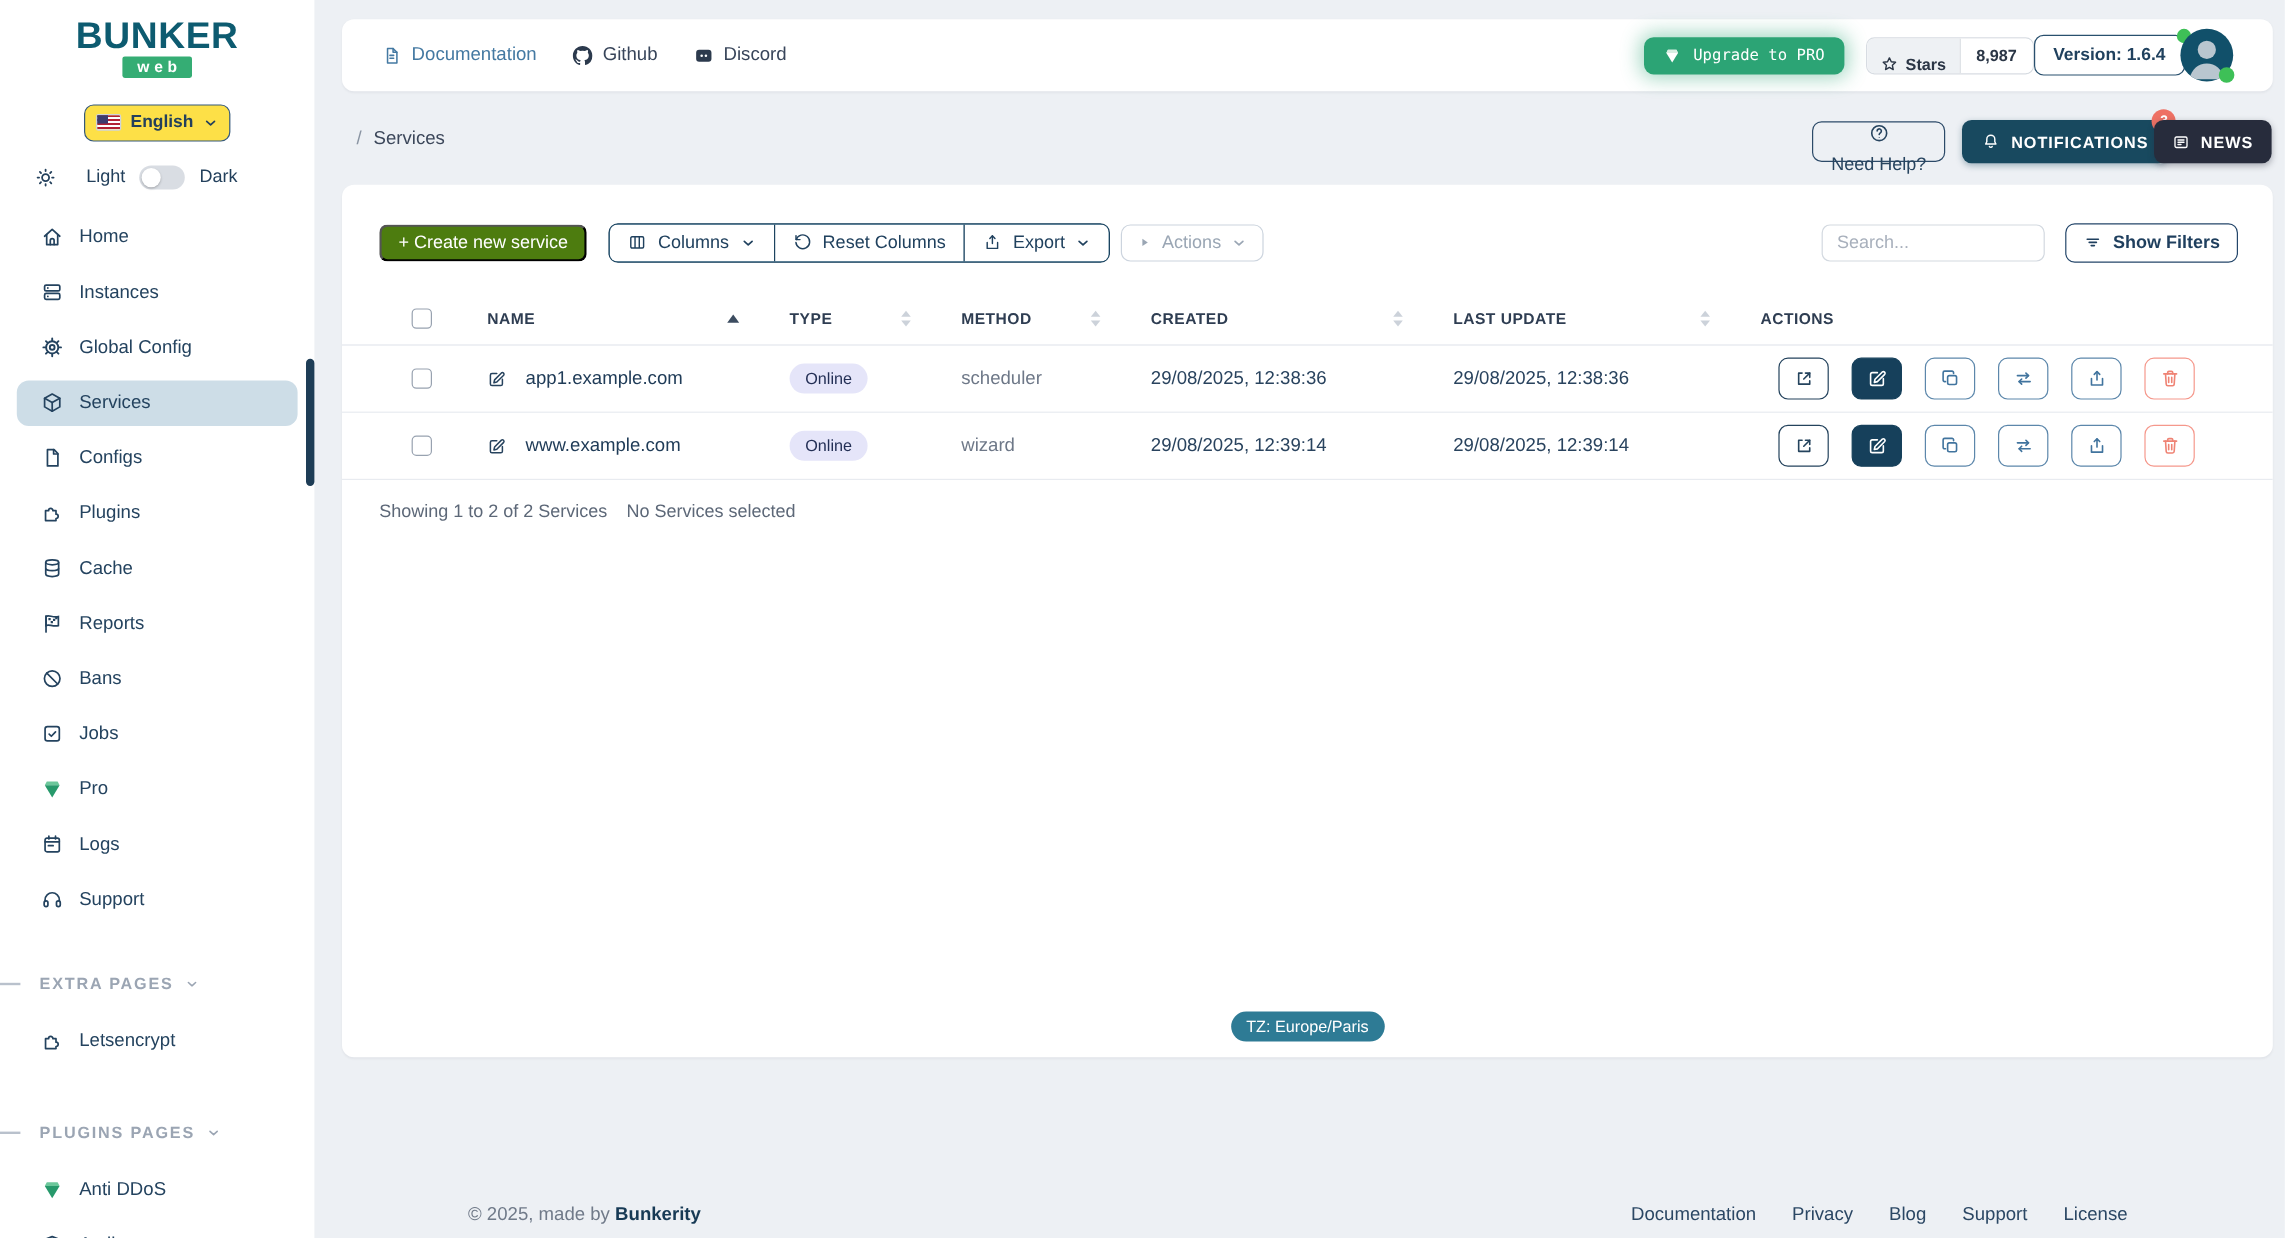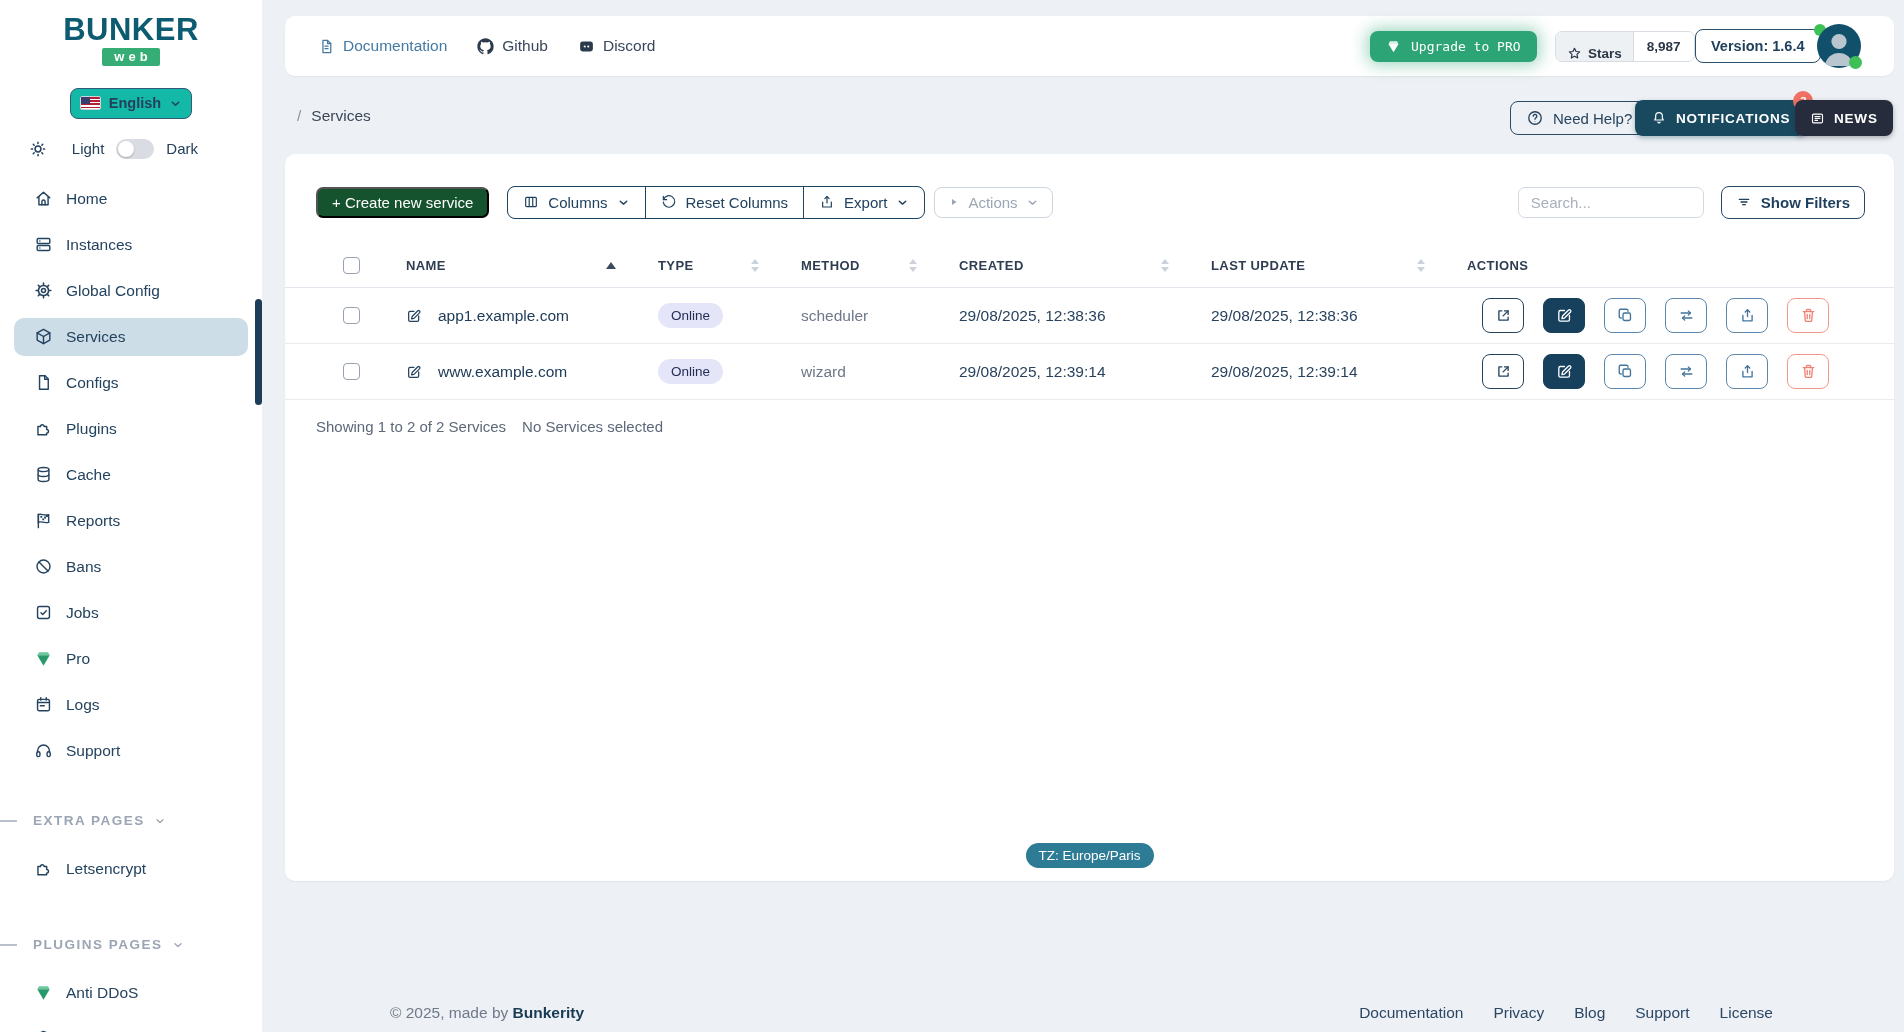--- a/index.html
+++ b/index.html
@@ -6,21 +6,21 @@
   html,body { width:1904px; height:1032px; overflow:hidden; }
   body { font-family:"Liberation Sans", sans-serif; background:#edf0f4; color:#24435f; }
   .app { position:relative; width:1904px; height:1032px; }
   svg { flex-shrink:0; display:block; }
 
   
   .sidebar { position:absolute; left:0; top:0; width:262px; height:1032px; background:#ffffff; z-index:2; }
   .logo-wrap { margin-top:14px; text-align:center; }
   .brand-name { font-size:31px; font-weight:800; color:#0d5b70; letter-spacing:.5px; line-height:1.05; }
   .brand-web { display:inline-block; margin-top:-7px; background:#35ad74; color:#fff; font-size:13px; font-weight:600; letter-spacing:4px; padding:1px 8px 2px 12px; border-radius:2px; }
-  .lang-btn { margin:22px auto 0; width:122px; height:31px; border:1.5px solid #35597a; border-radius:8px; display:flex; align-items:center; justify-content:center; gap:8px; color:#23405c; font-weight:600; font-size:14.5px; background:#14b8a6; cursor:pointer; }
+  .lang-btn { margin:22px auto 0; width:122px; height:31px; border:1.5px solid #35597a; border-radius:8px; display:flex; align-items:center; justify-content:center; gap:8px; color:#23405c; font-weight:600; font-size:14.5px; background:#fde047; cursor:pointer; }
   .flag { width:21px; height:14px; border:1px solid #cfd4da; border-radius:2px; background:repeating-linear-gradient(180deg,#b22234 0 1.6px,#fff 1.6px 3.2px); position:relative; }
   .flag::after { content:""; position:absolute; left:0; top:0; width:9px; height:7px; background:#3c3b6e; }
   .theme-row { margin-top:20px; height:20px; display:flex; align-items:center; padding:0 64px 0 28px; color:#23405c; font-size:15px; }
   .theme-row .spacer { flex:1; }
   .toggle { width:38px; height:20px; border-radius:10px; background:#d9dde3; position:relative; margin:0 12px; cursor:pointer; }
   .knob { position:absolute; left:2px; top:2px; width:16px; height:16px; border-radius:50%; background:#fff; box-shadow:0 1px 2px rgba(0,0,0,.25); }
   .nav { margin-top:21px; display:flex; flex-direction:column; gap:8px; }
   .nav-item { height:38px; margin:0 14px; border-radius:10px; display:flex; align-items:center; gap:13px; padding-left:20px; color:#24435f; font-size:15.5px; font-weight:500; cursor:pointer; }
   .nav-item.active { background:#cddde7; }
   .nav-section { position:relative; margin-top:28px; height:30px; display:flex; align-items:center; gap:9px; padding-left:33px; color:#9ba5b3; font-size:13.5px; font-weight:700; letter-spacing:1.5px; cursor:pointer; }
@@ -42,29 +42,29 @@
   .version-dot { position:absolute; top:-6px; right:-6px; width:12px; height:12px; border-radius:50%; background:#3ec057; }
   .avatar-wrap { position:absolute; left:1532px; top:8px; width:44px; height:44px; cursor:pointer; }
   .avatar { width:44px; height:44px; border-radius:50%; overflow:hidden; background:#11506a; }
   .avatar-dot { position:absolute; right:-1px; bottom:-1px; width:13px; height:13px; border-radius:50%; background:#3ec057; }
 
   
   .pagebar { position:absolute; left:285px; top:99px; width:1609px; height:40px; }
   .breadcrumb { position:absolute; left:12px; top:8px; display:flex; align-items:center; gap:10px; font-size:15.5px; }
   .bc-sep { color:#8a94a2; }
   .bc-cur { color:#3c475a; font-weight:500; cursor:pointer; }
-  .help-btn { position:absolute; left:1225px; top:2px; height:34px; padding:0 15px; display:flex; align-items:center; gap:9px; border:1.5px solid #2c4a68; border-radius:8px; color:#27445f; font-size:15px; font-weight:500; cursor:pointer; }
+  .help-btn { position:absolute; left:1225px; top:2px; height:34px; padding:0 15px; display:flex; align-items:center; gap:9px; border:1.5px solid #2c4a68; border-radius:8px; color:#27445f; font-size:15px; font-weight:500; cursor:pointer;flex-direction:column; }
   .notif-btn { position:absolute; left:1350px; top:1px; height:36px; padding:0 16px; display:flex; align-items:center; gap:9px; background:#18495f; border-radius:8px; color:#fff; font-size:13.5px; font-weight:600; letter-spacing:.8px; cursor:pointer; box-shadow:0 2px 5px rgba(24,73,95,.35); }
   .notif-badge { position:absolute; top:-9px; right:-7px; width:20px; height:20px; border-radius:50%; background:#ee7164; color:#fff; font-size:11.5px; font-weight:700; display:flex; align-items:center; justify-content:center; letter-spacing:0; }
   .news-btn { position:absolute; left:1510px; top:1px; height:36px; padding:16px 15px; display:flex; align-items:center; gap:9px; background:#272c3c; border-radius:8px; color:#fff; font-size:13.5px; font-weight:600; letter-spacing:.8px; cursor:pointer; box-shadow:0 2px 5px rgba(39,44,60,.35); }
 
   
   .maincard { position:absolute; left:285px; top:154px; width:1609px; height:727px; background:#fff; border-radius:10px; box-shadow:0 1px 2px rgba(16,24,40,.05); overflow:hidden; }
   .toolbar { position:absolute; left:31px; right:29px; top:31px; height:34px; display:flex; align-items:center; }
-  .create-btn { height:31px; padding:0 14px; background:#14532d; border-radius:7px; color:#fff; font-size:15px; font-weight:500; display:flex; align-items:center; cursor:pointer; }
+  .create-btn { height:31px; padding:0 14px; background:#4d7c0f; border-radius:7px; color:#fff; font-size:15px; font-weight:500; display:flex; align-items:center; cursor:pointer; }
   .btn-group { margin-left:18px; display:flex; border:1.6px solid #1c4460; border-radius:8px; overflow:hidden; background:#0c4a6e; }
   .group-btn { height:31px; padding:0 15px; display:flex; align-items:center; gap:9px; font-size:15px; font-weight:500; color:#20415e; cursor:pointer; background:#fff; }
   .group-btn + .group-btn { border-left:1.6px solid #1c4460; }
   .actions-btn { margin-left:9px; height:31px; padding:0 13px; display:flex; align-items:center; gap:8px; border:1.5px solid #ccd4de; border-radius:8px; color:#9aa6b4; font-size:15px; font-weight:500; cursor:not-allowed; }
   .tb-spacer { flex:1; }
   .search-input { width:186px; height:31px; border:1.5px solid #d3d9e0; border-radius:7px; padding:0 12px; font-size:15px; font-family:"Liberation Sans", sans-serif; color:#3c475a; outline:none; margin-right:17px; }
   .search-input::placeholder { color:#a8b0bc; }
   .filters-btn { height:33px; padding:0 14px; display:flex; align-items:center; gap:9px; border:1.6px solid #24466a; border-radius:8px; color:#1f3f5e; font-size:15px; font-weight:600; cursor:pointer; }
 
   .grid-cols { display:grid; grid-template-columns:121px 252px 143px 158px 252px 256px 1fr; align-items:center; }

